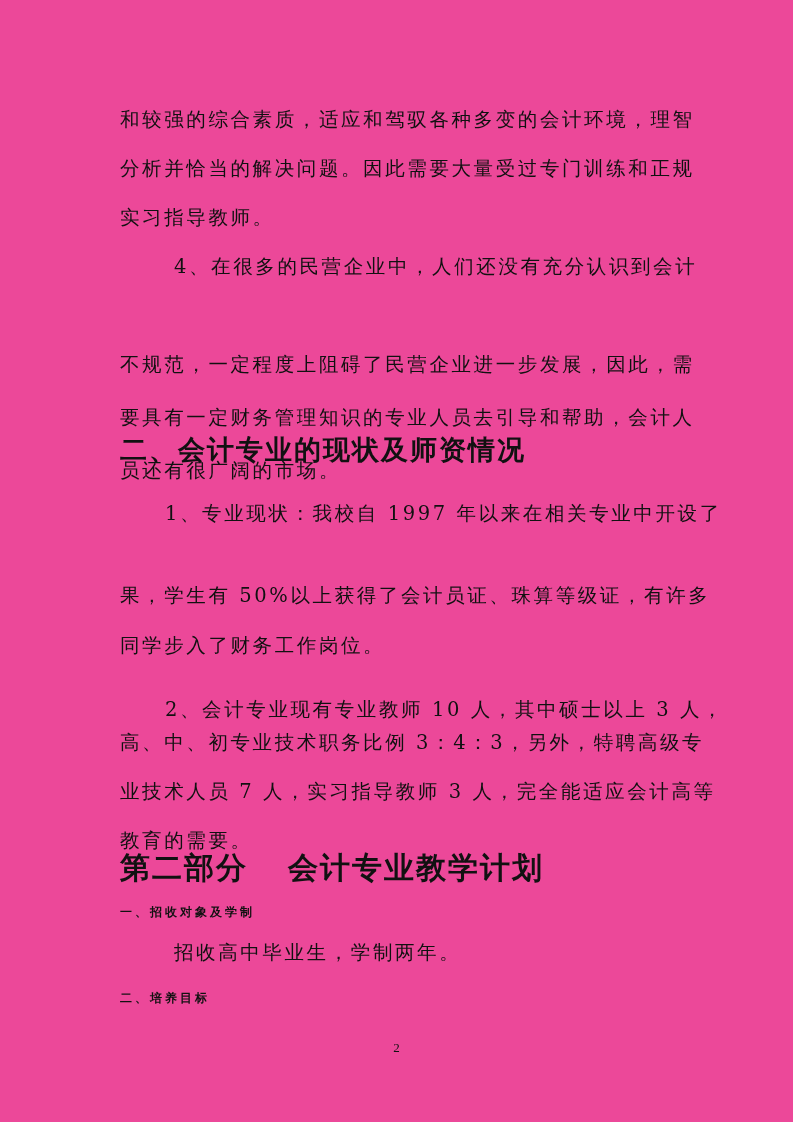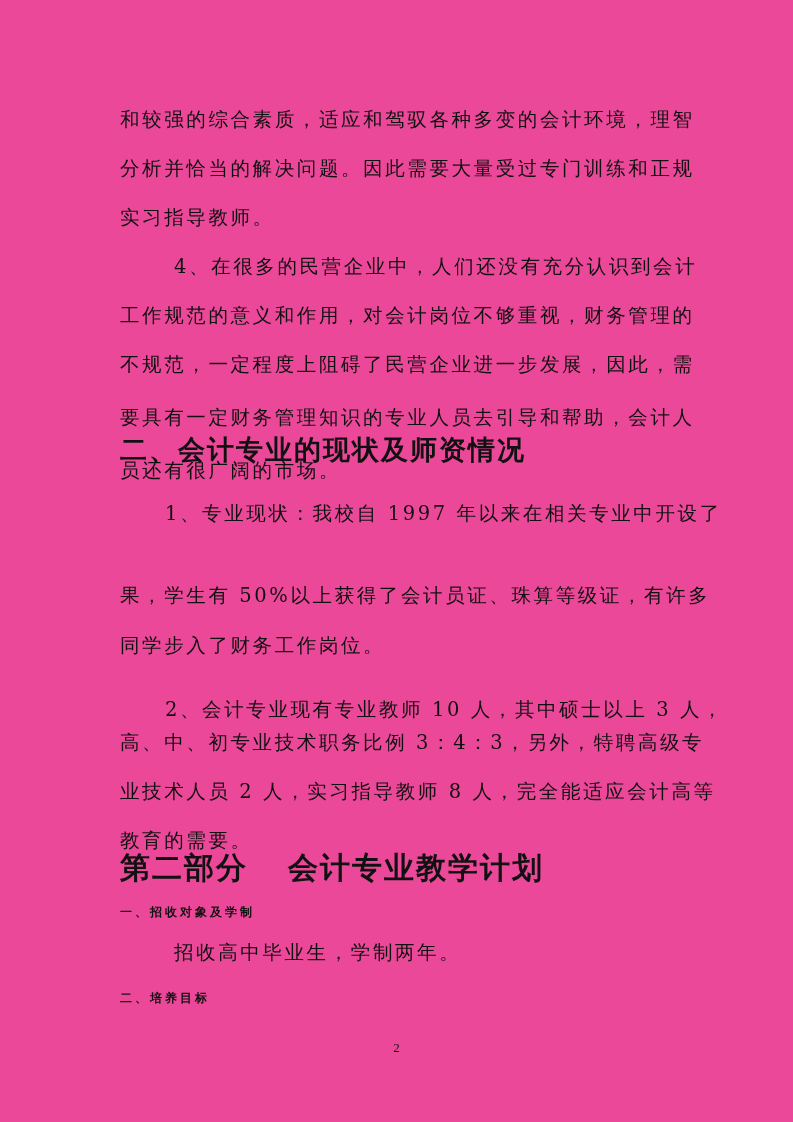--- a/index.html
+++ b/index.html
@@ -32,34 +32,33 @@
 </head>
 <body>
 
 <div class="page">
 
   <div class="line" style="top:107px">和较强的综合素质，适应和驾驭各种多变的会计环境，理智</div>
   <div class="line" style="top:156px">分析并恰当的解决问题。因此需要大量受过专门训练和正规</div>
   <div class="line" style="top:205px">实习指导教师。</div>
 
   <div class="line indent" style="top:254px">4、在很多的民营企业中，人们还没有充分认识到会计</div>
-  <div class="line" style="top:303px">工作规范的意义和作用，对会计岗位不够重视，财务管理的</div>
   <div class="line" style="top:352px">不规范，一定程度上阻碍了民营企业进一步发展，因此，需</div>
   <div class="line" style="top:405px">要具有一定财务管理知识的专业人员去引导和帮助，会计人</div>
   <div class="line" style="top:458px">员还有很广阔的市场。</div>
 
   <div class="heading" style="top:436px">二、会计专业的现状及师资情况</div>
 
   <div class="line indent2" style="top:485px">1、专业现状：我校自 1997 年以来在相关专业中开设了</div>
   <div class="line" style="top:583px">果，学生有 50%以上获得了会计员证、珠算等级证，有许多</div>
   <div class="line" style="top:633px">同学步入了财务工作岗位。</div>
 
   <div class="line indent2" style="top:681px">2、会计专业现有专业教师 10 人，其中硕士以上 3 人，</div>
   <div class="line" style="top:730px">高、中、初专业技术职务比例 3：4：3，另外，特聘高级专</div>
-  <div class="line" style="top:779px">业技术人员 2 人，实习指导教师 8 人，完全能适应会计高等</div>
+  <div class="line" style="top:779px">业技术人员 7 人，实习指导教师 3 人，完全能适应会计高等</div>
   <div class="line" style="top:828px">教育的需要。</div>
 
   <div class="heading part-title" style="top:854px">
     <span>第二部分</span><span class="gap"></span><span>会计专业教学计划</span>
   </div>
 
   <div class="heading sub-heading" style="top:898px">一、招收对象及学制</div>
 
   <div class="line indent" style="top:940px">招收高中毕业生，学制两年。</div>
 

